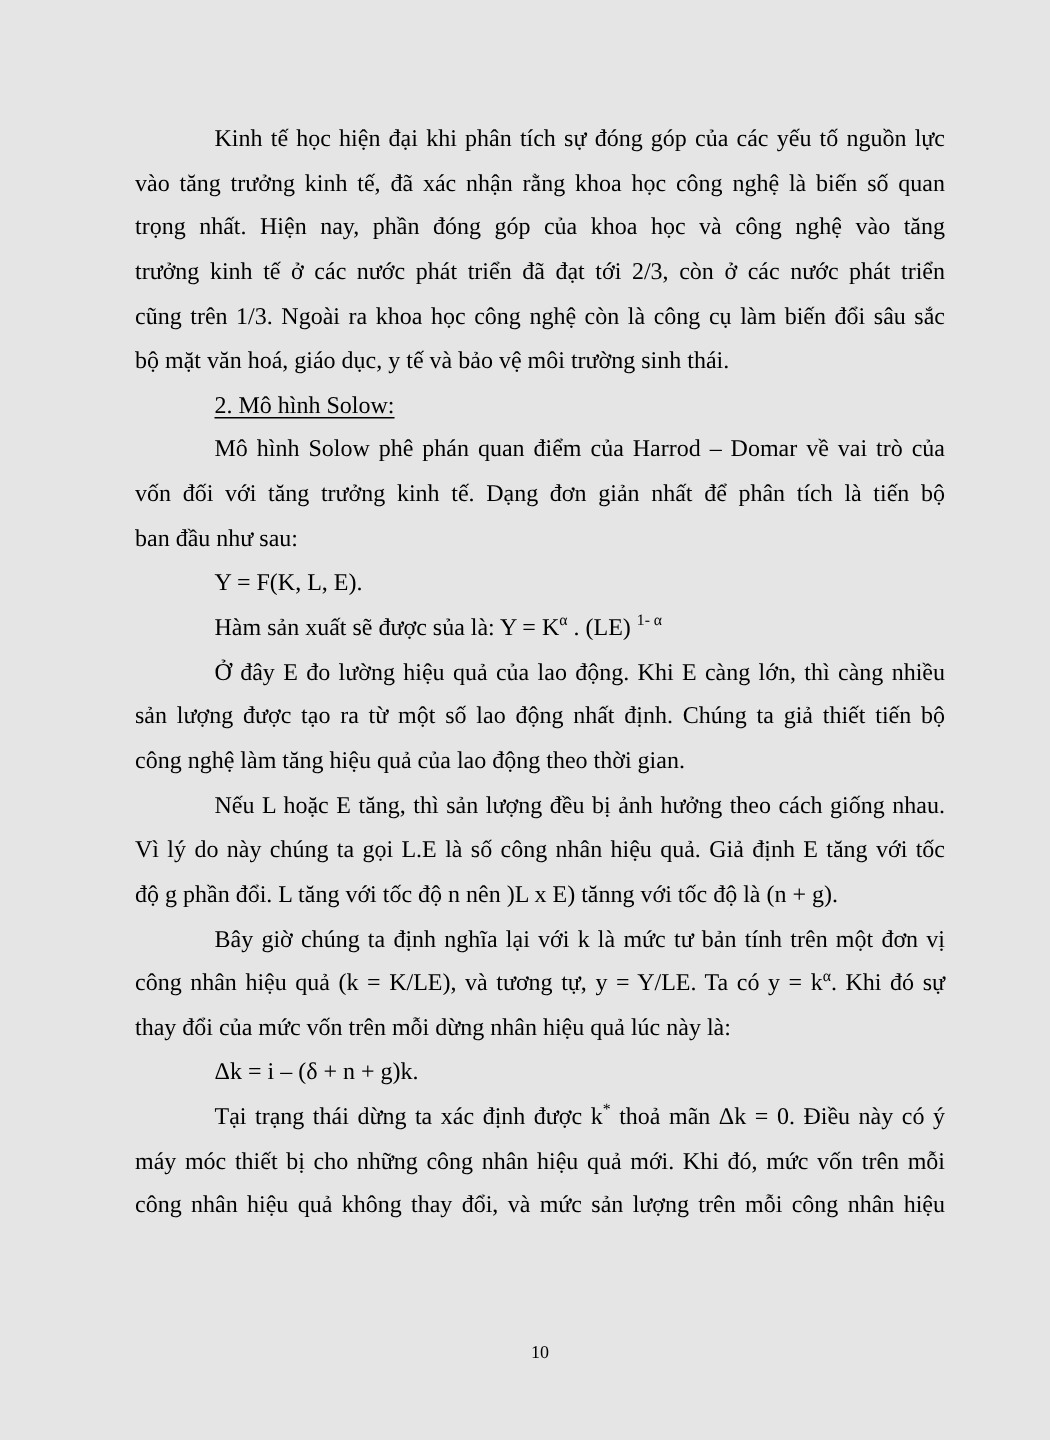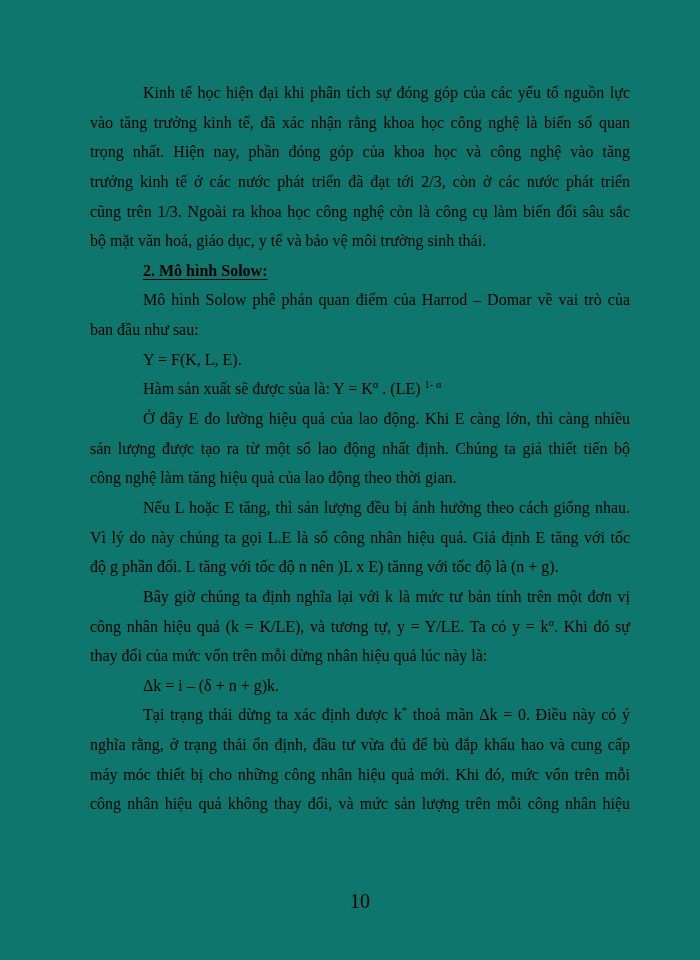--- a/index.html
+++ b/index.html
@@ -4,21 +4,21 @@
 <style>
   html, body {
     margin: 0;
     padding: 0;
     background: #ffffff;
   }
   .page {
     position: relative;
     width: 700px;
     height: 960px;
-    background: #0f766e;
+    background: #e5e5e5;
     overflow: hidden;
     font-family: "Liberation Serif", "DejaVu Serif", serif;
     color: #000000;
   }
   .doc-body {
     position: absolute;
     left: 90px;
     top: 78px;
     width: 540px;
   }
@@ -31,66 +31,66 @@
     white-space: normal;
   }
   .line.align-left {
     text-align: center;
     text-align-last: left;
   }
   .line.indent {
     padding-left: 53px;
   }
   .line.heading {
-    font-weight: bold;
+    font-weight: normal;
     text-decoration: underline;
     text-underline-offset: 3px;
     text-align: right;
     text-align-last: left;
   }
   .line sup {
     font-size: 10.5px;
     line-height: 0;
     vertical-align: super;
   }
   .page-number {
     position: absolute;
     left: 90px;
     top: 891px;
     width: 540px;
     text-align: center;
-    font-size: 20px;
+    font-size: 12px;
     line-height: 20px;
   }
 </style>
 </head>
 <body>
 
 <div class="page">
   <div class="doc-body" id="doc-body">
       <div class="line indent"><span>Kinh tế học hiện đại khi phân tích sự đóng góp của các yếu tố nguồn lực</span></div>
       <div class="line"><span>vào tăng trưởng kinh tế, đã xác nhận rằng khoa học công nghệ là biến số quan</span></div>
       <div class="line"><span>trọng nhất. Hiện nay, phần đóng góp của khoa học và công nghệ vào tăng</span></div>
       <div class="line"><span>trưởng kinh tế ở các nước phát triển đã đạt tới 2/3, còn ở các nước phát triển</span></div>
       <div class="line"><span>cũng trên 1/3. Ngoài ra khoa học công nghệ còn là công cụ làm biến đổi sâu sắc</span></div>
       <div class="line align-left"><span>bộ mặt văn hoá, giáo dục, y tế và bảo vệ môi trường sinh thái.</span></div>
       <div class="line indent align-left heading"><span>2. Mô hình Solow:</span></div>
       <div class="line indent"><span>Mô hình Solow phê phán quan điểm của Harrod – Domar về vai trò của</span></div>
+      <div class="line"><span>vốn đối với tăng trưởng kinh tế. Dạng đơn giản nhất để phân tích là tiến bộ</span></div>
       <div class="line align-left"><span>ban đầu như sau:</span></div>
       <div class="line indent align-left"><span>Y = F(K, L, E).</span></div>
       <div class="line indent align-left"><span>Hàm sản xuất sẽ được sủa là: Y = K</span><sup>α</sup><span> . (LE) </span><sup>1- α</sup></div>
       <div class="line indent"><span>Ở đây E đo lường hiệu quả của lao động. Khi E càng lớn, thì càng nhiều</span></div>
       <div class="line"><span>sản lượng được tạo ra từ một số lao động nhất định. Chúng ta giả thiết tiến bộ</span></div>
       <div class="line align-left"><span>công nghệ làm tăng hiệu quả của lao động theo thời gian.</span></div>
       <div class="line indent"><span>Nếu L hoặc E tăng, thì sản lượng đều bị ảnh hưởng theo cách giống nhau.</span></div>
       <div class="line"><span>Vì lý do này chúng ta gọi L.E là số công nhân hiệu quả. Giả định E tăng với tốc</span></div>
       <div class="line align-left"><span>độ g phần đổi. L tăng với tốc độ n nên )L x E) tănng với tốc độ là (n + g).</span></div>
       <div class="line indent"><span>Bây giờ chúng ta định nghĩa lại với k là mức tư bản tính trên một đơn vị</span></div>
       <div class="line"><span>công nhân hiệu quả (k = K/LE), và tương tự, y = Y/LE. Ta có y = k</span><sup>α</sup><span>. Khi đó sự</span></div>
       <div class="line align-left"><span>thay đổi của mức vốn trên mỗi dừng nhân hiệu quả lúc này là:</span></div>
       <div class="line indent align-left"><span>Δk = i – (δ + n + g)k.</span></div>
       <div class="line indent"><span>Tại trạng thái dừng ta xác định được k</span><sup>*</sup><span> thoả mãn Δk = 0. Điều này có ý</span></div>
-      <div class="line"><span>nghĩa rằng, ở trạng thái ổn định, đầu tư vừa đủ để bù đắp khấu hao và cung cấp</span></div>
       <div class="line"><span>máy móc thiết bị cho những công nhân hiệu quả mới. Khi đó, mức vốn trên mỗi</span></div>
       <div class="line"><span>công nhân hiệu quả không thay đổi, và mức sản lượng trên mỗi công nhân hiệu</span></div>
     </div>
   <div class="page-number">10</div>
 </div>
 
 </body></html>

